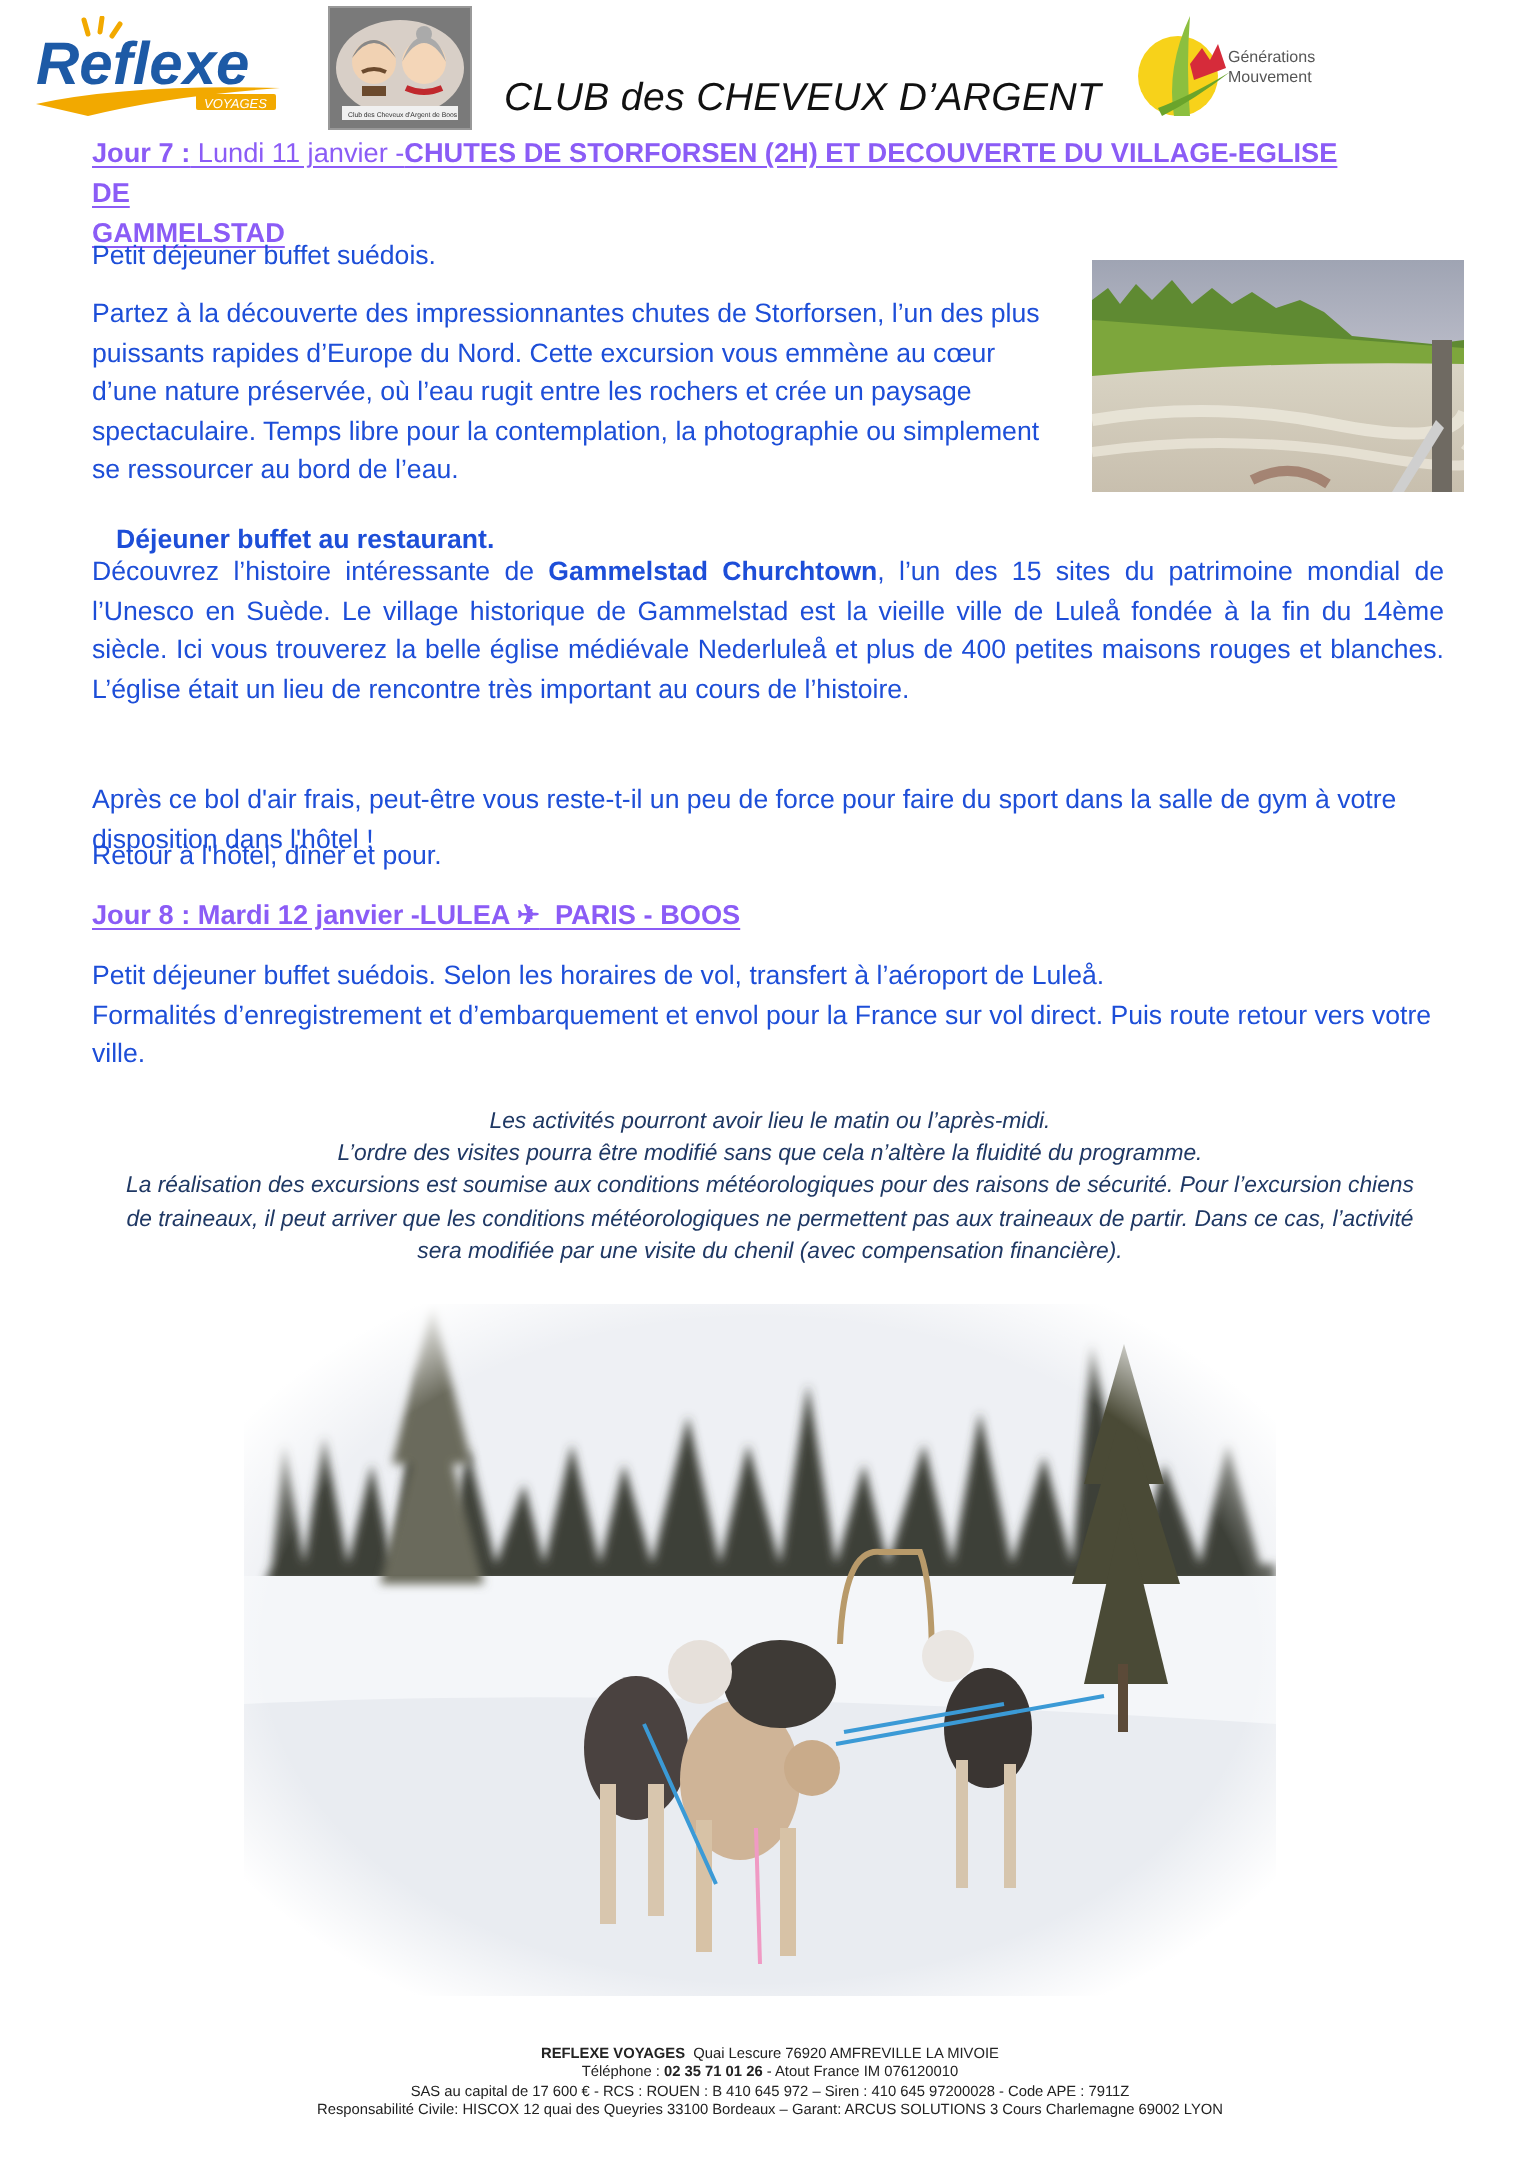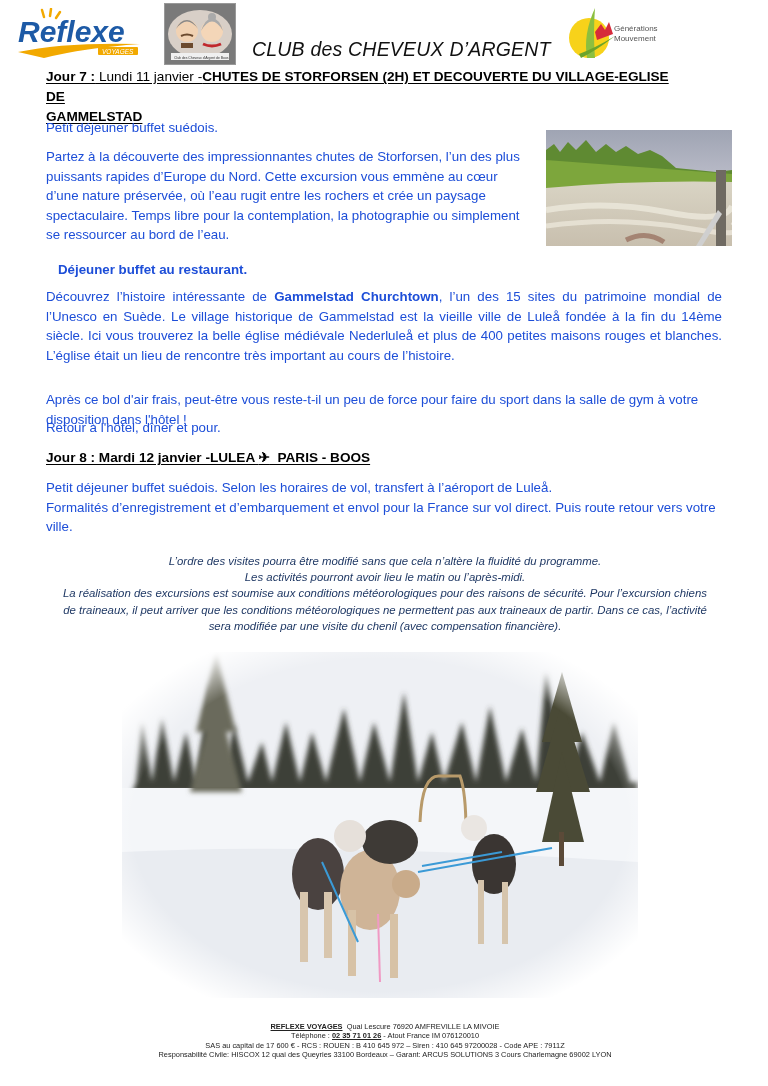--- a/index.html
+++ b/index.html
@@ -4,28 +4,28 @@
   <style>
     html, body { margin:0; padding:0; background:#ffffff; }
     body { width:768px; height:1086px; position:relative; overflow:hidden; font-family:"Liberation Sans", sans-serif; color:#1a1a1a; }
     .abs { position:absolute; }
     
     .logo-reflexe { left:14px; top:8px; width:130px; height:52px; }
     .club-img { left:164px; top:3px; width:70px; height:60px; background:#6f6f6f; border:1px solid #999; }
     .club-title { left:252px; top:38px; font-size:19.5px; font-style:italic; color:#111; letter-spacing:0.2px; }
     .gm-logo { left:565px; top:4px; width:110px; height:58px; }
     
-    .h-day { font-size:13.6px; color:#000000; text-decoration:underline; text-underline-offset:2px; font-weight:bold; }
+    .h-day { font-size:13.6px; color:#8b5cf6; text-decoration:underline; text-underline-offset:2px; font-weight:bold; }
     .h-day .norm { font-weight:normal; }
     .p { font-size:13.3px; line-height:19.5px; color:#1d4ed8; }
     .justify { text-align:justify; }
     .bold { font-weight:bold;margin-left:12px; }
     .notes { left:60px; top:553px; width:650px; text-align:center; font-style:italic; font-size:11.4px; line-height:16.2px; color:#1f3864; }
     .footer { left:60px; top:1022px; width:650px; text-align:center; font-size:7.4px; line-height:9.4px; color:#222; }
-    .footer b { font-weight:bold;text-decoration:underline; }
+    .footer b { font-weight:bold; }
     .photo-river { left:546px; top:130px; width:186px; height:116px; overflow:hidden; }
     .photo-dogs { left:122px; top:652px; width:516px; height:346px; overflow:hidden; }
   </style>
 </head>
 <body>
 
 <div class="abs logo-reflexe">
   <svg width="130" height="52" viewBox="0 0 130 52">
     <g stroke="#f2a900" stroke-width="2.5" stroke-linecap="round">
       <line x1="30" y1="9" x2="28" y2="2"></line>
@@ -97,40 +97,40 @@
     <path d="M0 80 Q60 70 120 82 T186 76" stroke="#ece8dc" stroke-width="6" fill="none" opacity="0.8"></path>
     <path d="M0 96 Q70 86 140 98 T186 92" stroke="#ebe6da" stroke-width="5" fill="none" opacity="0.8"></path>
     <path d="M80 110 Q100 100 118 112" stroke="#8a5a4a" stroke-width="5" fill="none" opacity="0.6"></path>
     <rect x="170" y="40" width="10" height="76" fill="#6f6a62"></rect>
     <path d="M150 116 L172 80 L176 84 L156 116Z" fill="#cfcfcf"></path>
   </svg>
 </div>
 
 <div class="abs p bold" style="left:46px; top:260px;">Déjeuner buffet au restaurant.</div>
 
-<div class="abs p justify" style="left:46px; top:287px; width:676px;">
+<div class="abs p justify" style="left:46px; top:276px; width:676px;">
   <span>Découvrez l’histoire intéressante de </span><b>Gammelstad Churchtown</b><span>, l’un des 15 sites du patrimoine mondial de l’Unesco en Suède. Le village historique de Gammelstad est la vieille ville de Luleå fondée à la fin du 14ème siècle. Ici vous trouverez la belle église médiévale Nederluleå et plus de 400 petites maisons rouges et blanches. L’église était un lieu de rencontre très important au cours de l’histoire.</span>
 </div>
 
 <div class="abs p" style="left:46px; top:390px; width:676px;">Après ce bol d'air frais, peut-être vous reste-t-il un peu de force pour faire du sport dans la salle de gym à votre disposition dans l'hôtel !</div>
 
 <div class="abs p" style="left:46px; top:418px;">Retour à l'hôtel, dîner et pour.</div>
 
 <div class="abs h-day" style="left:46px; top:448px; line-height:20px;">
   <span>Jour 8 : Mardi 12 janvier -LULEA </span><span>✈</span><span style="white-space:pre;">  PARIS - BOOS</span>
 </div>
 
 <div class="abs p" style="left:46px; top:478px; width:686px;">
   <div>Petit déjeuner buffet suédois. Selon les horaires de vol, transfert à l’aéroport de Luleå.</div>
   <div>Formalités d’enregistrement et d’embarquement et envol pour la France sur vol direct. Puis route retour vers votre ville.</div>
 </div>
 
 <div class="abs notes">
+  <div>Les activités pourront avoir lieu le matin ou l’après-midi.</div>
   <div>L’ordre des visites pourra être modifié sans que cela n’altère la fluidité du programme.</div>
-  <div>Les activités pourront avoir lieu le matin ou l’après-midi.</div>
   <div>La réalisation des excursions est soumise aux conditions météorologiques pour des raisons de sécurité. Pour l’excursion chiens de traineaux, il peut arriver que les conditions météorologiques ne permettent pas aux traineaux de partir. Dans ce cas, l’activité sera modifiée par une visite du chenil (avec compensation financière).</div>
 </div>
 
 <div class="abs photo-dogs">
   <svg width="516" height="346" viewBox="0 0 516 346">
     <defs>
       <radialGradient id="vign" cx="0.5" cy="0.5" r="0.6">
         <stop offset="0.8" stop-color="#ffffff" stop-opacity="0"></stop>
           <stop offset="1" stop-color="#ffffff" stop-opacity="1"></stop>
       </radialGradient>

